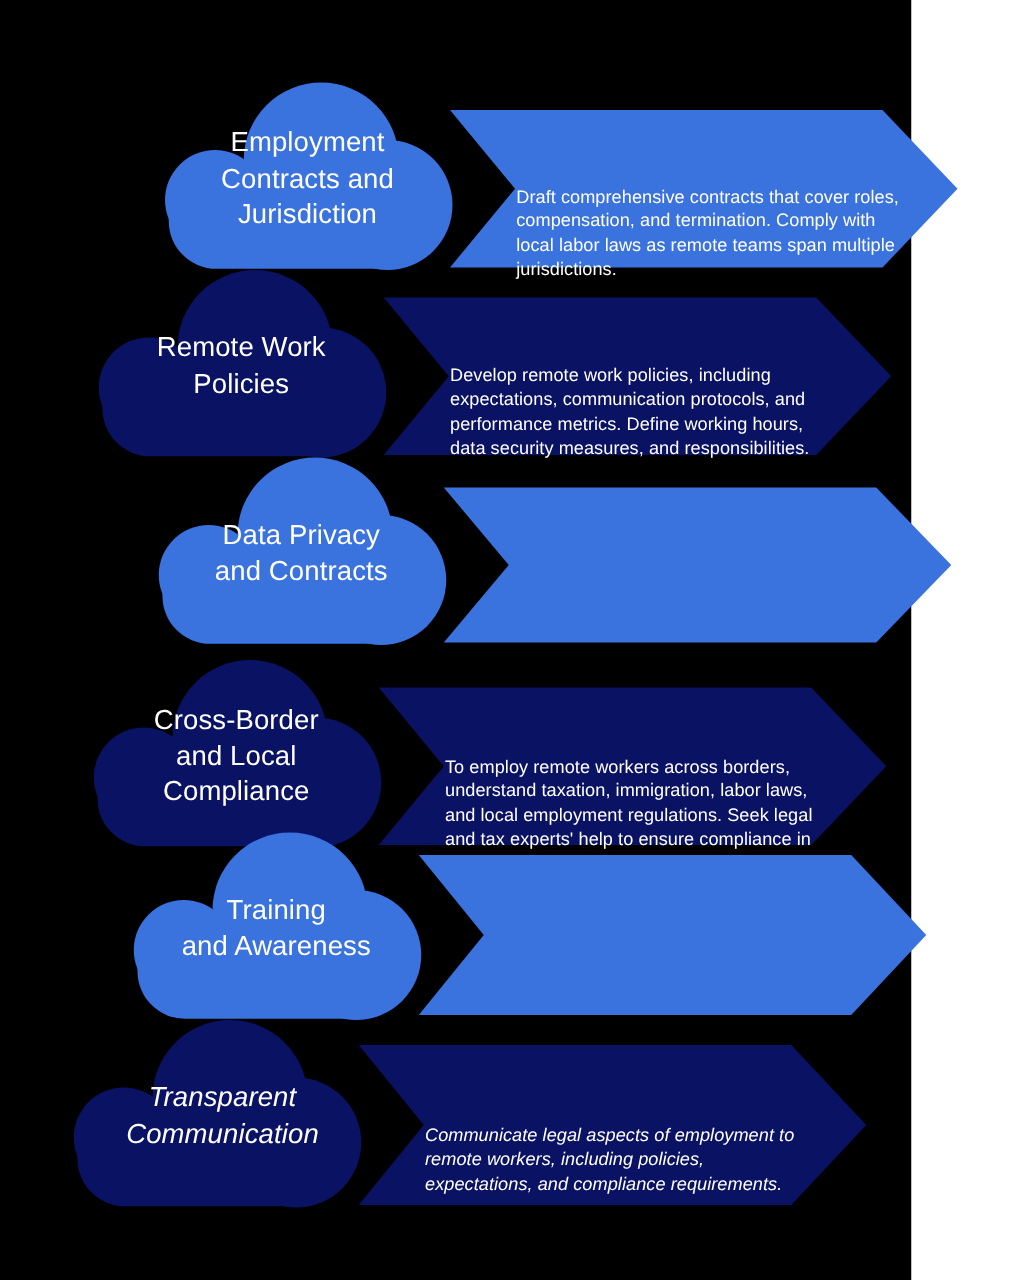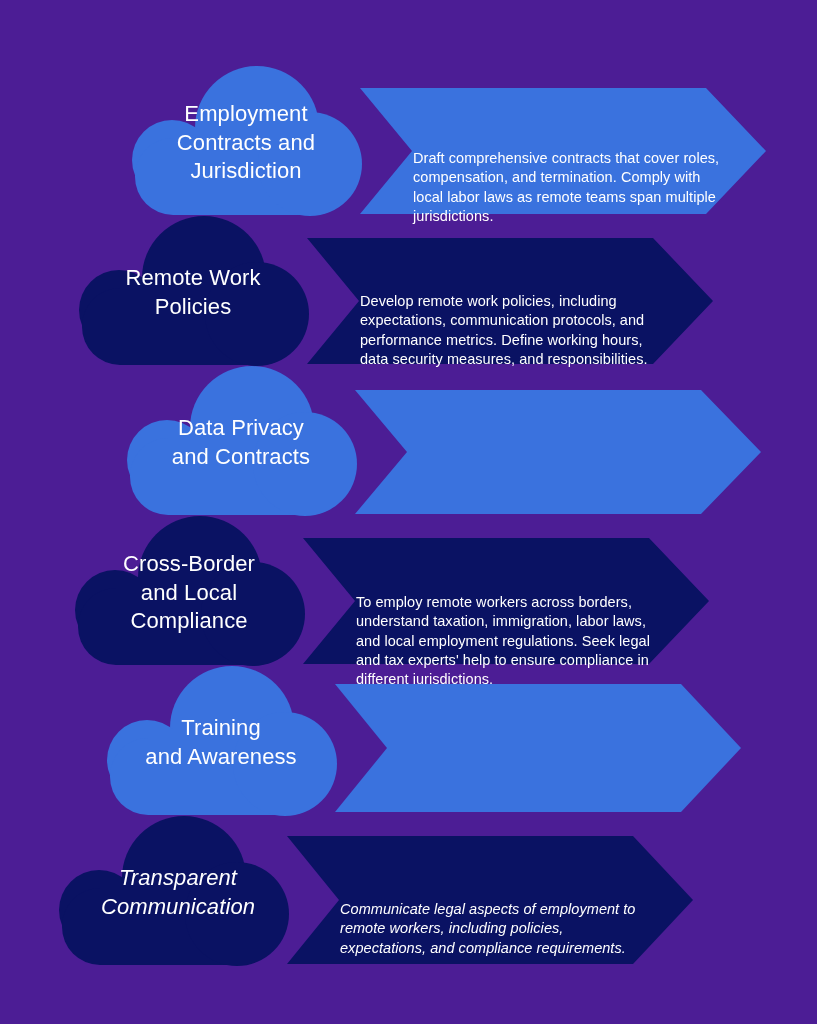--- a/index.html
+++ b/index.html
@@ -5,23 +5,23 @@
   * { box-sizing: border-box; margin: 0; padding: 0; }
   html, body {
     width: 817px;
     height: 1024px;
     background: #ffffff;
     font-family: "Liberation Sans", sans-serif;
     overflow: hidden;
   }
   #infographic {
     position: relative;
-    width: 817px;
+    width: 729px;
     height: 1024px;
-    background: #4c1d95;
+    background: #000000;
   }
   .row {
     position: absolute;
     left: 0;
     width: 817px;
   }
   .row-svg {
     position: absolute;
     top: 0;
     left: 0;
@@ -90,21 +90,21 @@
         <circle cx="167" cy="94" r="40" fill="#3a72de"></circle>
         <rect x="130" y="72" width="217" height="77" rx="38" fill="#3a72de"></rect>
         <circle cx="305" cy="98" r="52" fill="#3a72de"></circle>
       </g>
       <path d="M 355 24 L 701 24 L 761 86 L 701 148 L 355 148 L 407 86 Z" fill="#3a72de"></path>
     </svg>
     <div class="cloud-title" style="left:146px;top:48px;width:190px;font-size:22px;">Data Privacy
 and Contracts</div>
   </div>
 
-  <div class="row" style="top:516px;height:150px;">
+  <div class="row" style="top:528px;height:150px;">
     <svg class="row-svg" width="817" height="150" viewBox="0 0 817 150">
       <g>
         <circle cx="200" cy="62" r="62" fill="#0a1263"></circle>
         <circle cx="115" cy="94" r="40" fill="#0a1263"></circle>
         <rect x="78" y="72" width="217" height="77" rx="38" fill="#0a1263"></rect>
         <circle cx="253" cy="98" r="52" fill="#0a1263"></circle>
       </g>
       <path d="M 303 22 L 649 22 L 709 85 L 649 148 L 303 148 L 355 85 Z" fill="#0a1263"></path>
     </svg>
     <div class="cloud-title" style="left:94px;top:34px;width:190px;font-size:22px;">Cross-Border

